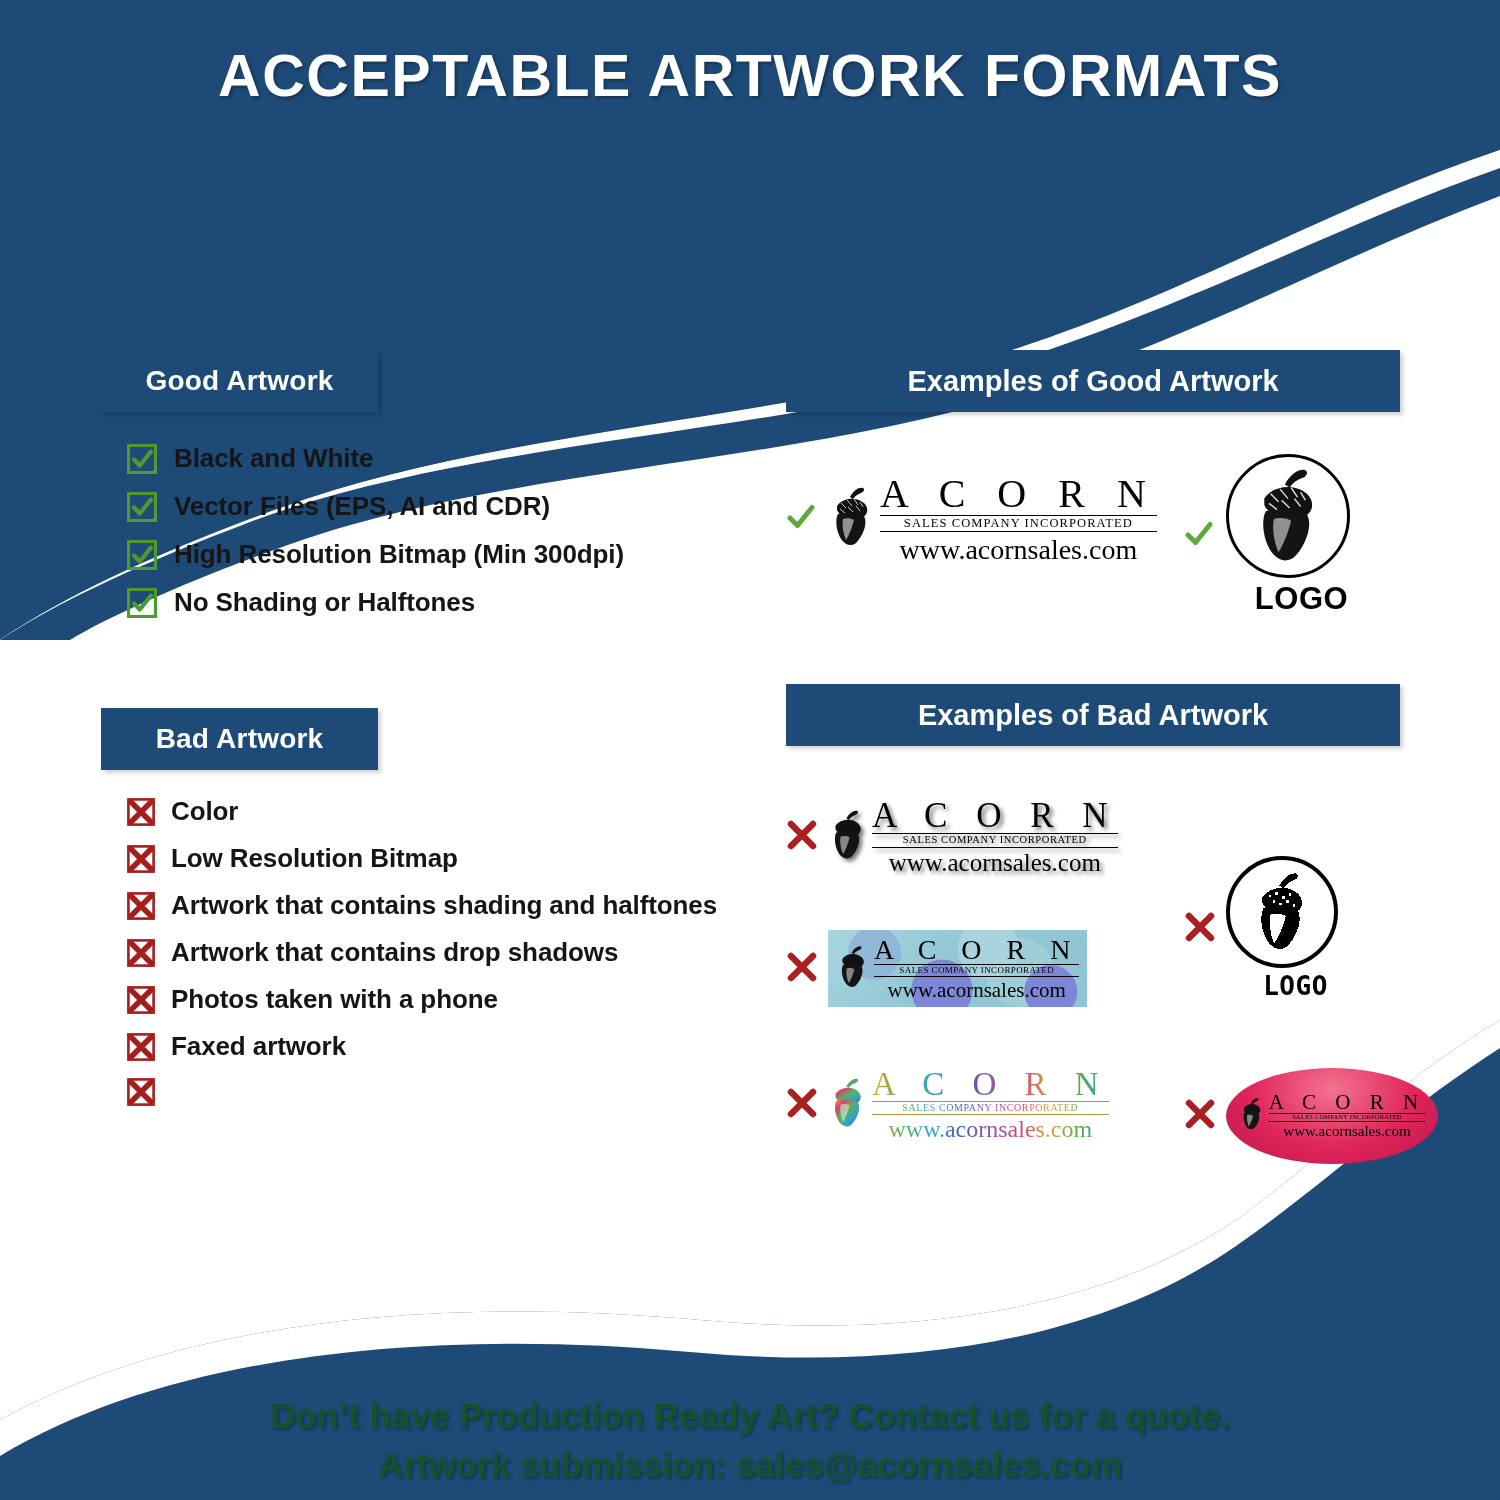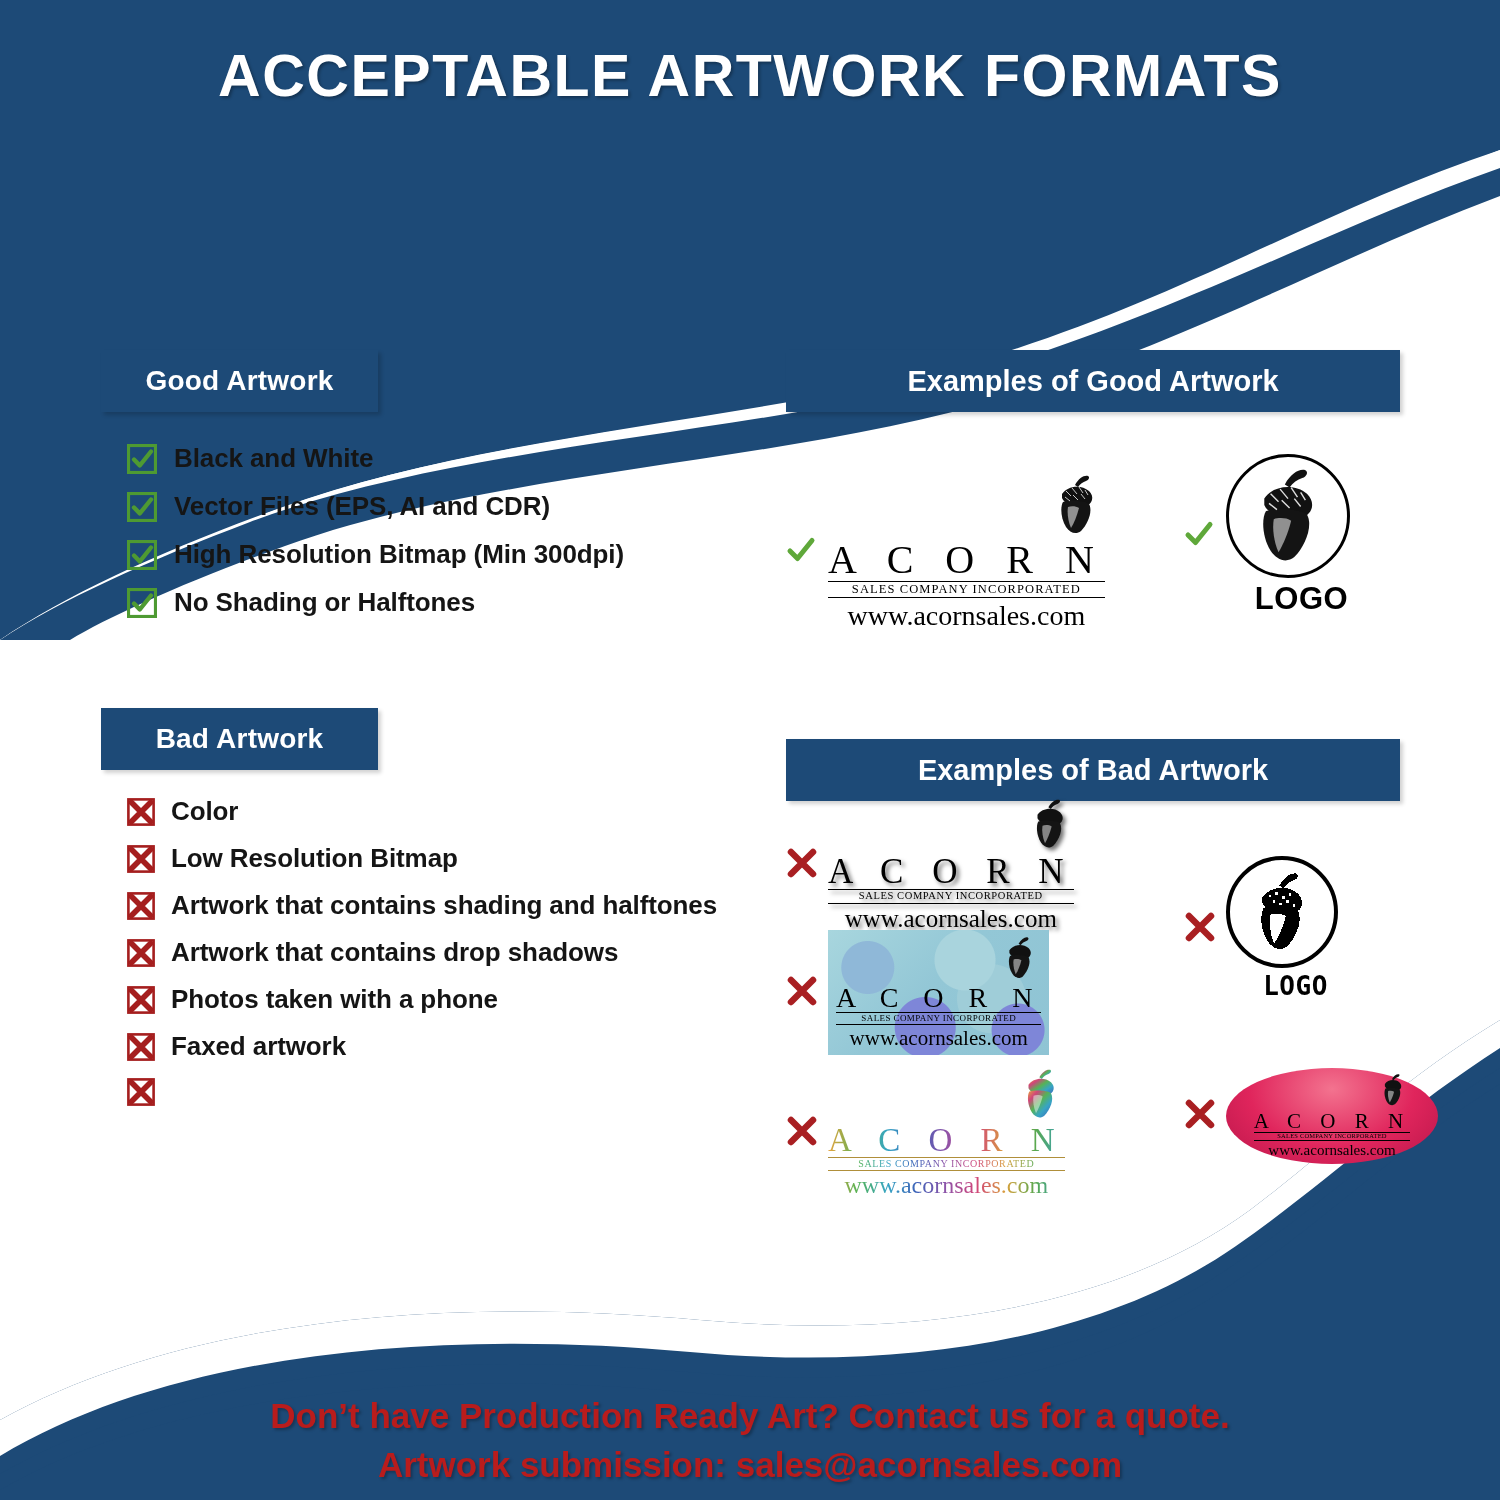--- a/index.html
+++ b/index.html
@@ -63,21 +63,21 @@
   .chip.right {
     left: 786px;
     width: 614px;
     height: 62px;
     justify-content: center;
     font-size: 29px;
   }
   #chip-good        { top: 350px; }
   #chip-bad         { top: 708px; }
   #chip-good-ex     { top: 350px; }
-  #chip-bad-ex      { top: 739px; }
+  #chip-bad-ex      { top: 684px; }
 
   
   .list {
     position: absolute;
     left: 100px;
     width: 680px;
     z-index: 5;
   }
   #good-list { top: 443px; }
   #bad-list  { top: 796px; }
@@ -134,22 +134,21 @@
     margin-right: 12px;
   }
   .cross {
     flex: 0 0 auto;
     margin-right: 10px;
   }
 
   
   .lockup {
     display: flex;
-    align-items: flex-end;
-    flex-direction: column;
+    align-items: center;
   }
   .lockup .acorn-mark { flex: 0 0 auto; margin-right: 4px; }
   .lockup .wordblock { display: flex; flex-direction: column; }
 
   .word-acorn {
     font-family: "Liberation Serif", serif;
     font-weight: normal;
     color: #000000;
     line-height: 1;
     white-space: nowrap;
@@ -217,21 +216,21 @@
   }
   
   .lowres { image-rendering: pixelated; filter: contrast(1.25); }
 
   
   .footer-text {
     position: absolute;
     left: 0;
     width: 1500px;
     text-align: center;
-    color: #b91c1c;
+    color: #14532d;
     font-weight: bold;
     font-size: 35px;
     text-shadow: 2px 2px 3px rgba(0,0,0,0.28);
     z-index: 7;
   }
   #footer-line1 { top: 1396px; }
   #footer-line2 { top: 1445px; }
 </style>
 </head>
 <body>

